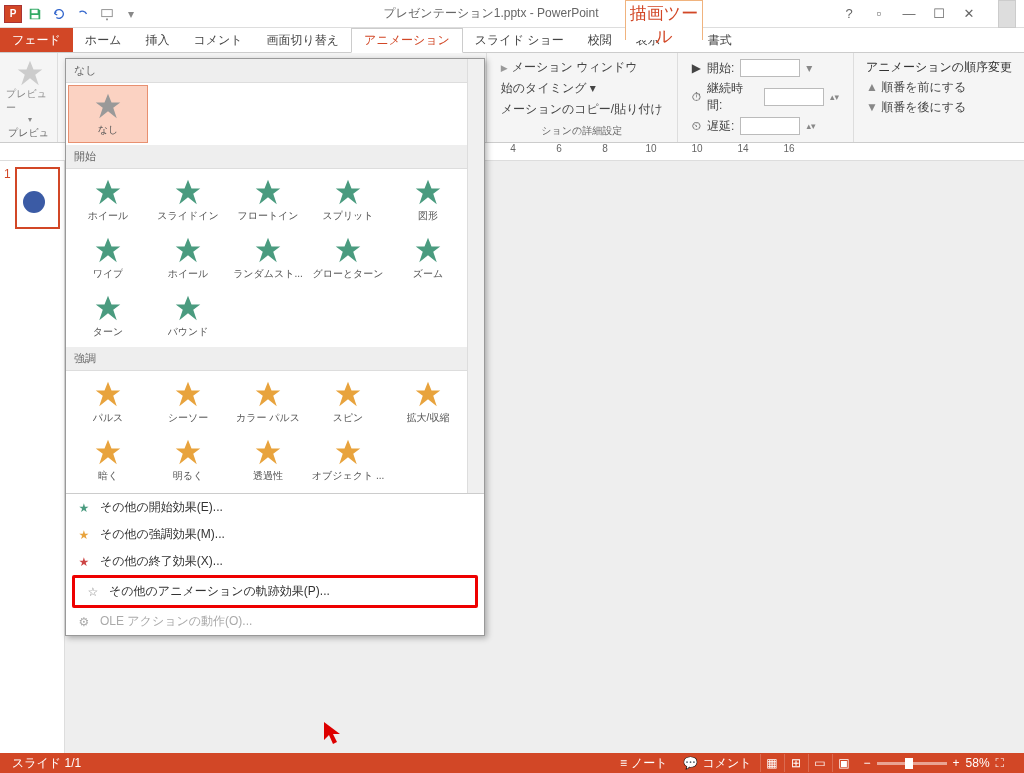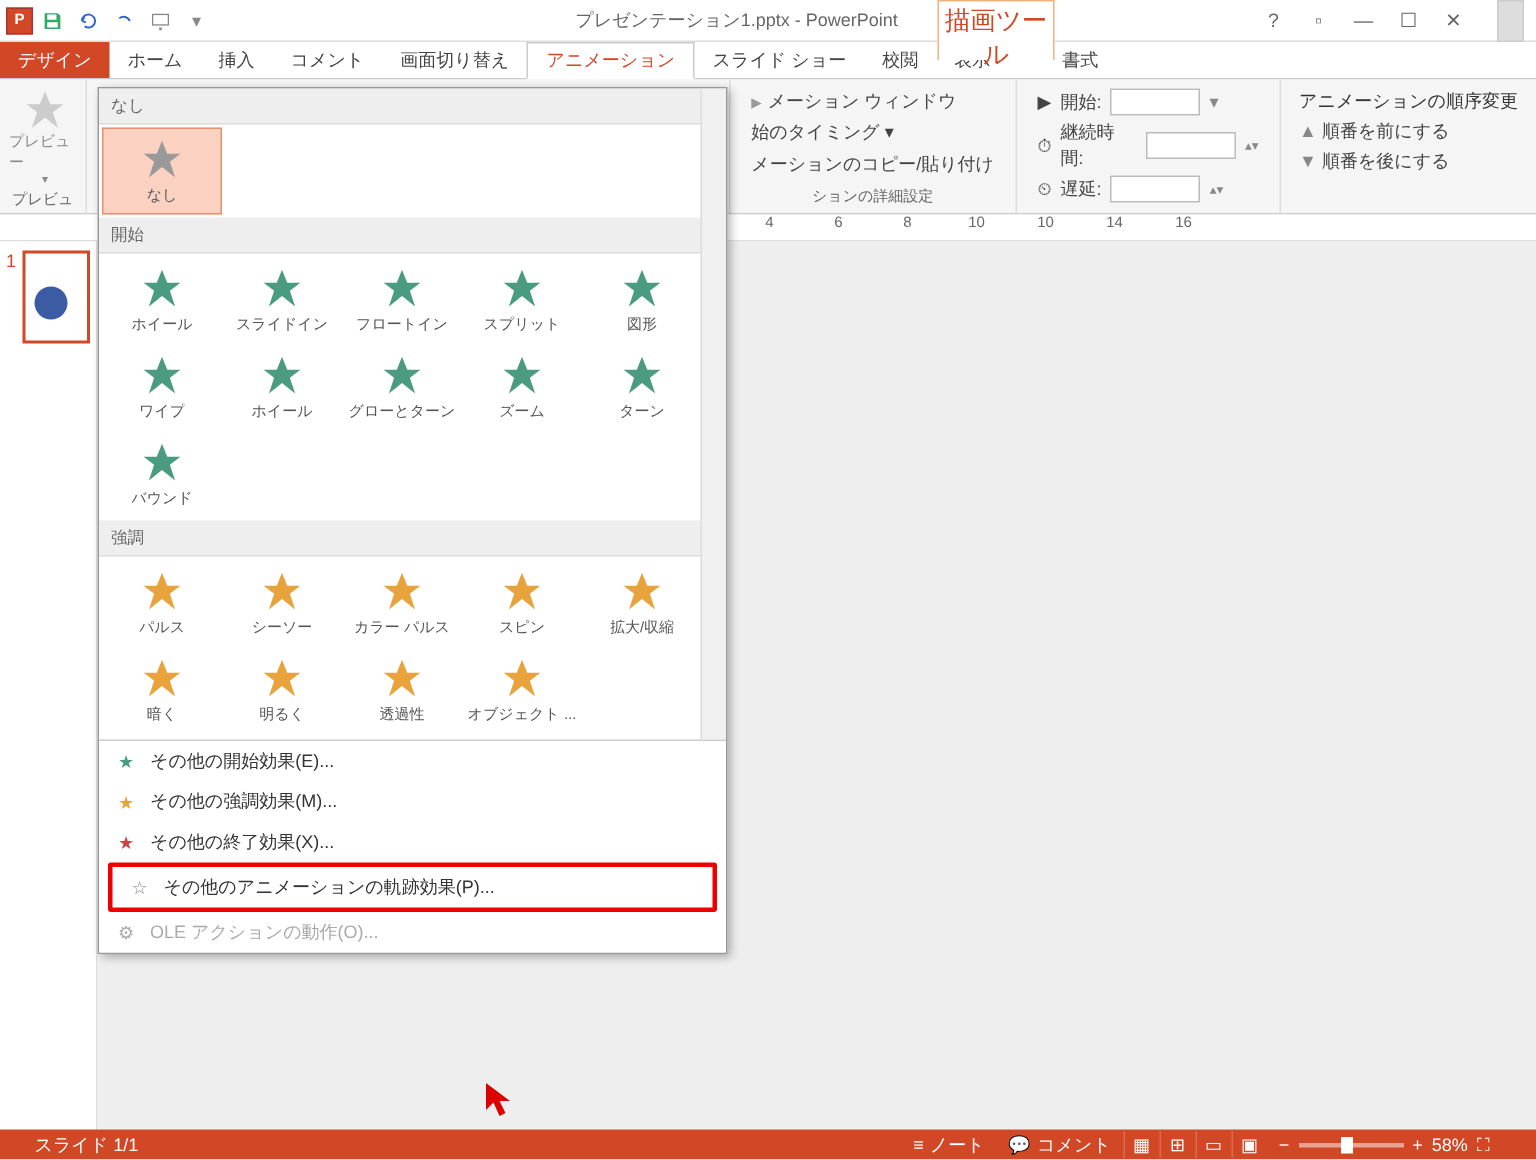--- a/index.html
+++ b/index.html
@@ -49,21 +49,21 @@
 .gal-item .ic{width:30px;height:30px;display:flex;align-items:center;justify-content:center}
 .gal-item .lb{font-size:10px;color:#555;white-space:nowrap;overflow:hidden;max-width:76px}
 .star{fill:currentColor}
 .gal-scroll{position:absolute;right:0;top:0;width:17px;height:100%;background:#f0f0f0;border-left:1px solid #ddd}
 .gal-menu{border-top:1px solid #ccc;background:#fff}
 .gal-menu .mi{display:flex;align-items:center;gap:8px;padding:5px 10px;font-size:11px;color:#333;cursor:pointer}
 .gal-menu .mi.dis{color:#aaa}
 .gal-menu .mi .mic{width:16px;height:16px;display:flex;align-items:center;justify-content:center}
 .highlight-box{border:3px solid #e00;margin:0 6px;border-radius:2px}
 .cursor-arrow{position:absolute;left:322px;top:720px;z-index:200}
-.statusbar{position:absolute;left:0;right:0;bottom:0;height:20px;background:#d24726;display:flex;align-items:center;color:#fff;font-size:11px;padding:0 23px}
+.statusbar{position:absolute;left:0;right:0;bottom:0;height:20px;background:#d24726;display:flex;align-items:center;color:#fff;font-size:11px;padding:0 12px}
 .statusbar .sp{flex:1}
 .statusbar .sb-btn{padding:0 8px;display:flex;align-items:center;gap:4px}
 .view-btns{display:flex;gap:0}
 .view-btns span{width:24px;height:18px;display:flex;align-items:center;justify-content:center;border-left:1px solid rgba(255,255,255,.2)}
 .zoom{display:flex;align-items:center;gap:6px;padding:0 8px}
 .zoom .track{width:70px;height:3px;background:rgba(255,255,255,.5);position:relative}
 .zoom .thumb-z{position:absolute;left:40%;top:-4px;width:8px;height:11px;background:#fff}
 .pp-icon{width:18px;height:18px;background:#d24726;color:#fff;font-size:10px;font-weight:bold;display:flex;align-items:center;justify-content:center;border:1px solid #a33}
 .user-ic{width:28px;height:28px;background:#ddd;margin-left:8px;border:1px solid #ccc}
 </style>
@@ -106,21 +106,21 @@
     <span>✕</span>
     <span class="user-ic"></span>
   </div>
 </div>
 
 <div class="drawtools">
   <div class="lbl">描画ツール</div>
 </div>
 
 <div class="tabs">
-  <div class="tab file">デザイン</div>
+  <div class="tab file">フェード</div>
   <div class="tab">ホーム</div>
   <div class="tab">挿入</div>
   <div class="tab">コメント</div>
   <div class="tab">画面切り替え</div>
   <div class="tab active">アニメーション</div>
   <div class="tab">スライド ショー</div>
   <div class="tab">校閲</div>
   <div class="tab">表示</div>
   <div class="tab fmt" style="margin-left:24px">書式</div>
 </div>
@@ -273,20 +273,28 @@
           </span>
           <span class="lb" style="">ワイプ</span>
         </div>
         <div class="gal-item">
           <span class="ic">
             <svg width="28" height="28" viewBox="0 0 32 32">
               <polygon fill="#4a9b7f" points="16,2 20,12 30,12 22,18 26,30 16,22 6,30 10,18 2,12 12,12"></polygon>
             </svg>
           </span>
           <span class="lb" style="">ホイール</span>
+        </div>
+        <div class="gal-item">
+          <span class="ic">
+            <svg width="28" height="28" viewBox="0 0 32 32">
+              <polygon fill="#4a9b7f" points="16,2 20,12 30,12 22,18 26,30 16,22 6,30 10,18 2,12 12,12"></polygon>
+            </svg>
+          </span>
+          <span class="lb" style="">ランダムスト...</span>
         </div>
         <div class="gal-item">
           <span class="ic">
             <svg width="28" height="28" viewBox="0 0 32 32">
               <polygon fill="#4a9b7f" points="16,2 20,12 30,12 22,18 26,30 16,22 6,30 10,18 2,12 12,12"></polygon>
             </svg>
           </span>
           <span class="lb" style="">グローとターン</span>
         </div>
         <div class="gal-item">

